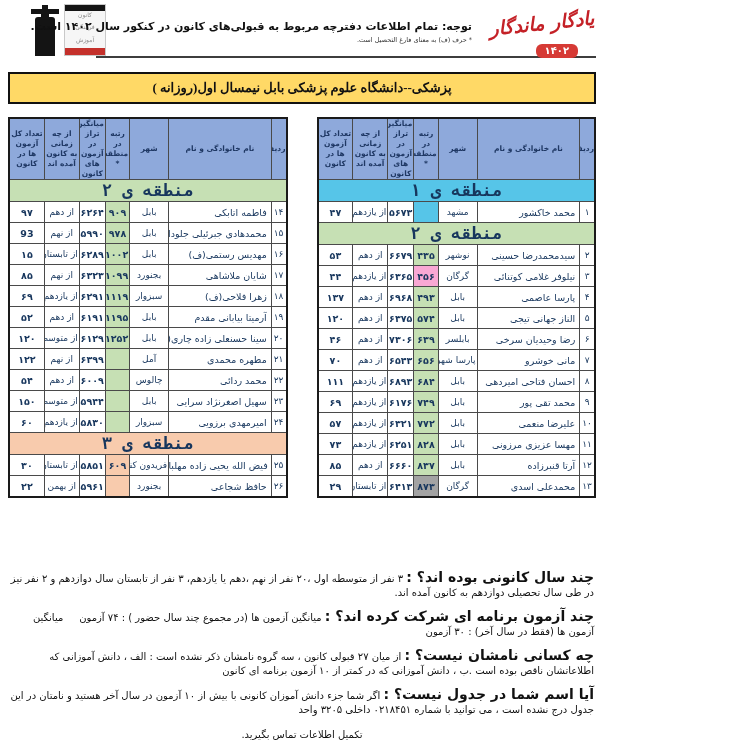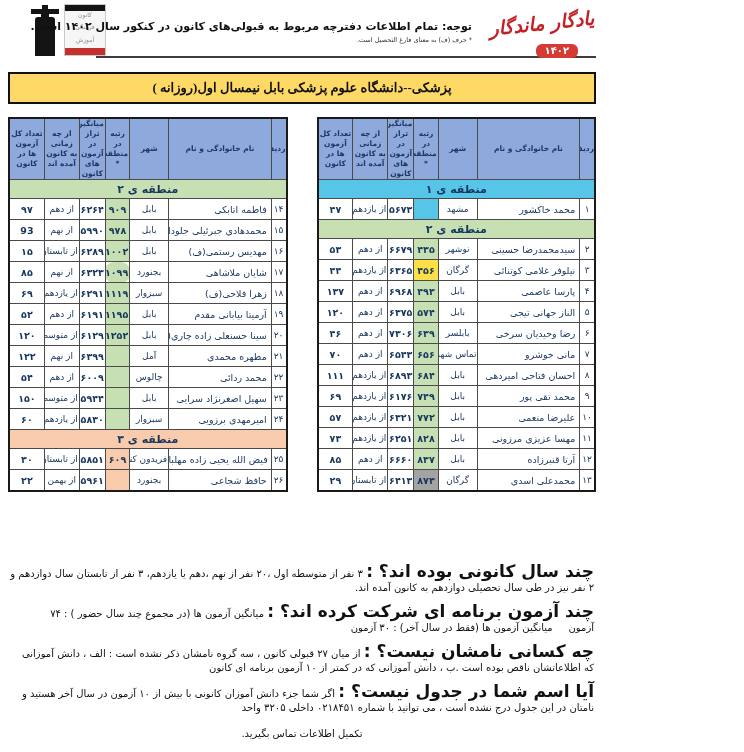--- a/index.html
+++ b/index.html
@@ -27,29 +27,29 @@
 
   
   .title-bar{margin:8px 8px 13px;background:#FFD966;border:2px solid #111;text-align:center;font-weight:bold;font-size:13px;color:#111;padding:6px 0;direction:rtl;font-family:Liberation Serif, serif;}
 
   
   .tables{display:flex;direction:rtl;gap:29px;padding:0 8px;}
   table{border-collapse:collapse;table-layout:fixed;width:351px;direction:rtl;border:2px solid #1a1a1a;}
   th,td{border:1px solid #4a4a4a;overflow:hidden;white-space:nowrap;}
   th{background:#8EA9DB;color:#1F3864;font-size:7.5px;font-weight:bold;height:44px;padding:0 1px;white-space:normal;line-height:10px;}
   td{height:20px;font-size:9.5px;color:#17365d;text-align:center;padding:0 1px;}
-  td.section{font-weight:bold;font-size:11px;height:18px;}
+  td.section{font-weight:bold;font-size:17px;height:18px;font-family:Liberation Mono, monospace;}
   td.c-name{text-align:right;padding-right:4px;}
   td.c-idx,td.c-city,td.c-since{font-size:9px;}
   td.c-rank,td.c-avg,td.c-total{font-weight:bold;}
 
   
   .notes{margin-top:72px;padding:0 10px;direction:rtl;}
   .note-line{text-align:right;font-size:10px;color:#111;margin:0 0 9px;white-space:pre-wrap;line-height:14px;}
-  .note-line b{font-size:17px;}
+  .note-line b{font-size:14px;}
   .note-line.center{text-align:center;}
 </style>
 </head>
 <body>
 
 <div class="page">
 
   <div class="header">
     <div class="logo">
       <div class="grad">
@@ -120,21 +120,21 @@
             <td class="c-city">نوشهر</td>
             <td class="c-rank" style="background: rgb(198, 224, 180);">۴۳۵</td>
             <td class="c-avg">۶۶۷۹</td>
             <td class="c-since">از دهم</td>
             <td class="c-total">۵۳</td>
           </tr>
           <tr>
             <td class="c-idx">۳</td>
             <td class="c-name">نیلوفر غلامی کوتنائی</td>
             <td class="c-city">گرگان</td>
-            <td class="c-rank" style="background: #fde047;">۴۵۶</td>
+            <td class="c-rank" style="background: #f9a8d4;">۴۵۶</td>
             <td class="c-avg">۶۳۶۵</td>
             <td class="c-since">از یازدهم</td>
             <td class="c-total">۴۴</td>
           </tr>
           <tr>
             <td class="c-idx">۴</td>
             <td class="c-name">پارسا عاصمی</td>
             <td class="c-city">بابل</td>
             <td class="c-rank" style="background: rgb(198, 224, 180);">۴۹۳</td>
             <td class="c-avg">۶۹۶۸</td>
@@ -155,21 +155,21 @@
             <td class="c-name">رضا وحیدیان سرخی</td>
             <td class="c-city">بابلسر</td>
             <td class="c-rank" style="background: rgb(198, 224, 180);">۶۳۹</td>
             <td class="c-avg">۷۳۰۶</td>
             <td class="c-since">از دهم</td>
             <td class="c-total">۴۶</td>
           </tr>
           <tr>
             <td class="c-idx">۷</td>
             <td class="c-name">مانی خوشرو</td>
-            <td class="c-city">تماس شهر</td>
+            <td class="c-city">پارسا شهر</td>
             <td class="c-rank" style="background: rgb(198, 224, 180);">۶۵۶</td>
             <td class="c-avg">۶۵۴۳</td>
             <td class="c-since">از دهم</td>
             <td class="c-total">۷۰</td>
           </tr>
           <tr>
             <td class="c-idx">۸</td>
             <td class="c-name">احسان فتاحی امیردهی</td>
             <td class="c-city">بابل</td>
             <td class="c-rank" style="background: rgb(198, 224, 180);">۶۸۴</td>
@@ -273,21 +273,21 @@
             <td class="c-city">بابل</td>
             <td class="c-rank" style="background: rgb(198, 224, 180);">۱۰۰۲</td>
             <td class="c-avg">۶۲۸۹</td>
             <td class="c-since">از تابستان</td>
             <td class="c-total">۱۵</td>
           </tr>
           <tr>
             <td class="c-idx">۱۷</td>
             <td class="c-name">شایان ملاشاهی</td>
             <td class="c-city">بجنورد</td>
-            <td class="c-rank" style="background: rgb(198, 224, 180); border-radius: 9px;">۱۰۹۹</td>
+            <td class="c-rank" style="background: rgb(198, 224, 180);">۱۰۹۹</td>
             <td class="c-avg">۶۳۲۳</td>
             <td class="c-since">از نهم</td>
             <td class="c-total">۸۵</td>
           </tr>
           <tr>
             <td class="c-idx">۱۸</td>
             <td class="c-name">زهرا فلاحی(ف)</td>
             <td class="c-city">سبزوار</td>
             <td class="c-rank" style="background: rgb(198, 224, 180);">۱۱۱۹</td>
             <td class="c-avg">۶۲۹۱</td>

